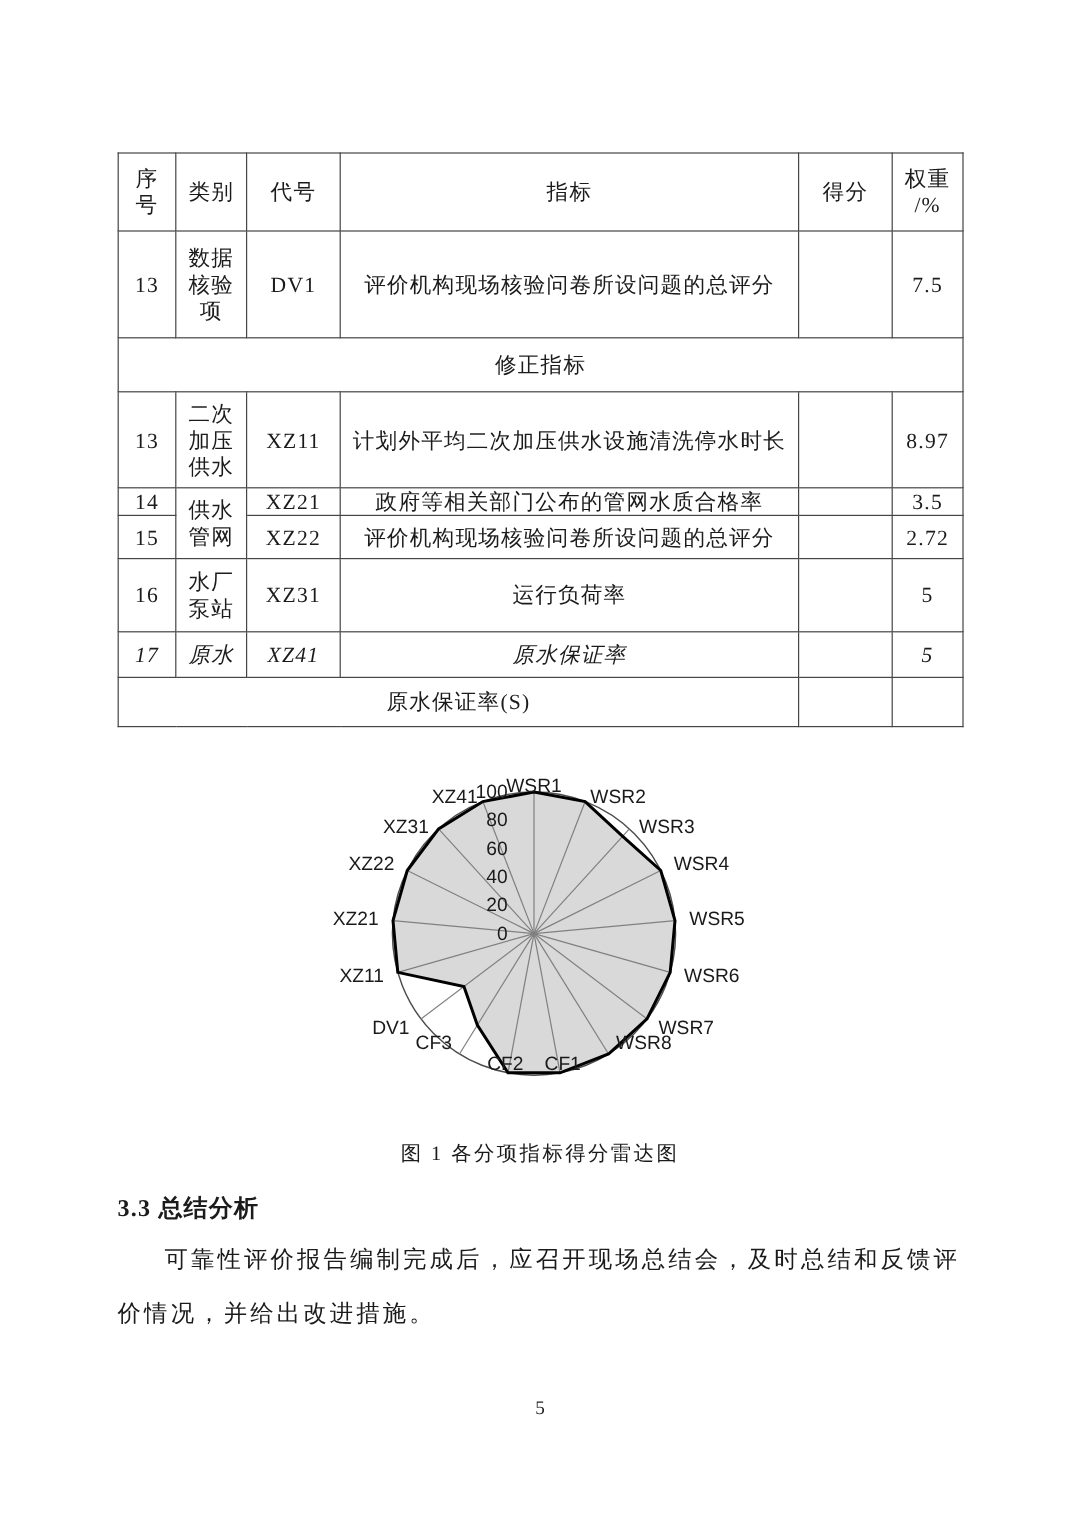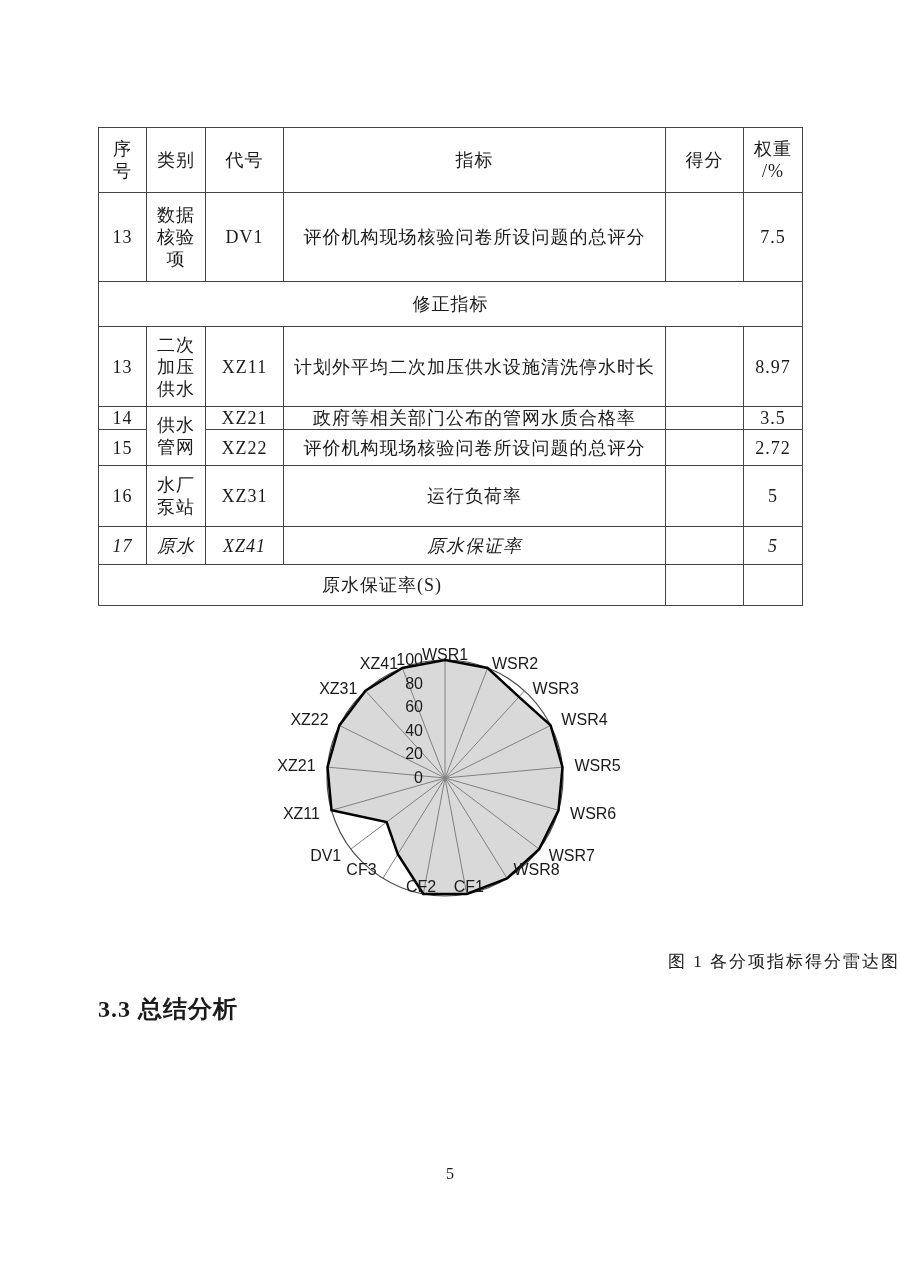--- a/index.html
+++ b/index.html
@@ -41,25 +41,25 @@
   .chart{
     position:absolute;left:250px;top:625px;width:390px;height:295px;
   }
   .chart text{
     font-family:"Liberation Sans","DejaVu Sans",sans-serif;
     font-size:16px;fill:#1a1a1a;
   }
   
   .caption{
     position:absolute;left:0;top:950px;width:900px;
-    text-align:right;font-size:17px;letter-spacing:2px;
+    text-align:center;font-size:17px;letter-spacing:2px;
   }
   .heading{
     position:absolute;left:98px;top:993px;
-    font-size:24px;font-weight:bold;letter-spacing:1px;
+    font-size:20px;font-weight:bold;letter-spacing:1px;
   }
   .bodytext{
     position:absolute;left:98px;top:1028px;width:702px;
     font-size:19.5px;letter-spacing:2.6px;line-height:45px;
     text-indent:2em;text-align:justify;text-justify:inter-character;
   }
   .pagenum{
     position:absolute;left:0;top:1165px;width:900px;
     text-align:center;font-size:16px;
   }
@@ -196,16 +196,17 @@
       <text x="65.55455708164553" y="146.00511326977067" text-anchor="end">XZ21</text>
       <text x="78.62877212384187" y="100.0540137490501" text-anchor="end">XZ22</text>
       <text x="107.41956632594749" y="68.92884076131439" text-anchor="end">XZ31</text>
       <text x="148.03858339567012" y="43.77861017743375" text-anchor="end">XZ41</text>
     </svg>
 
   <div class="caption">图 1 各分项指标得分雷达图</div>
 
   <div class="heading">3.3 总结分析</div>
 
+  <div class="bodytext">可靠性评价报告编制完成后，应召开现场总结会，及时总结和反馈评价情况，并给出改进措施。</div>
 
   <div class="pagenum">5</div>
 
 </div>
 
 </body></html>

